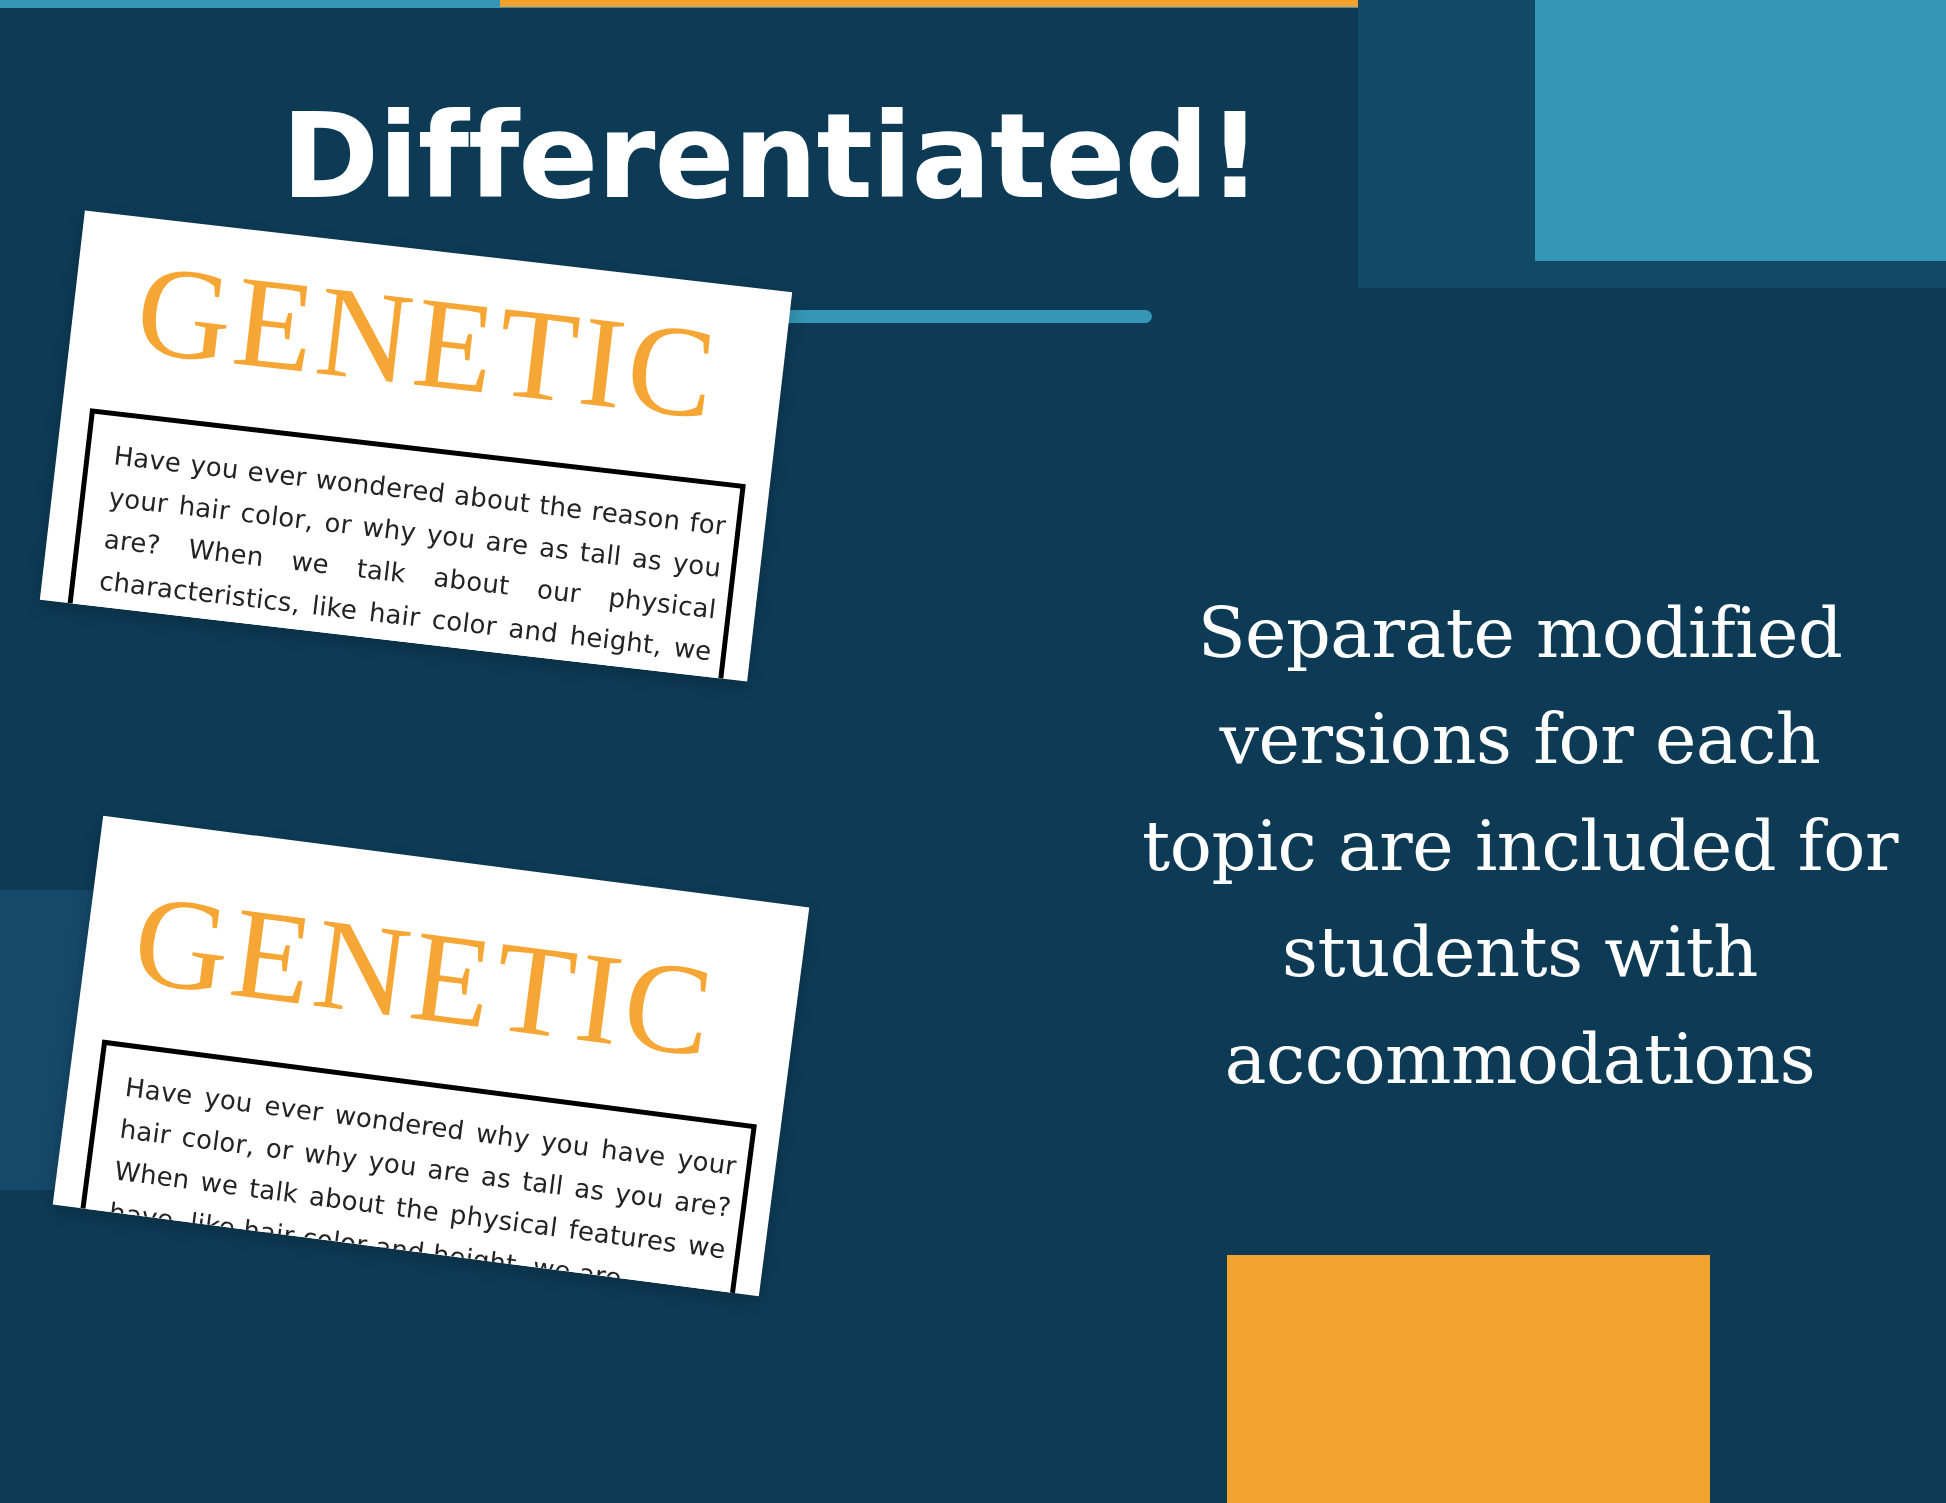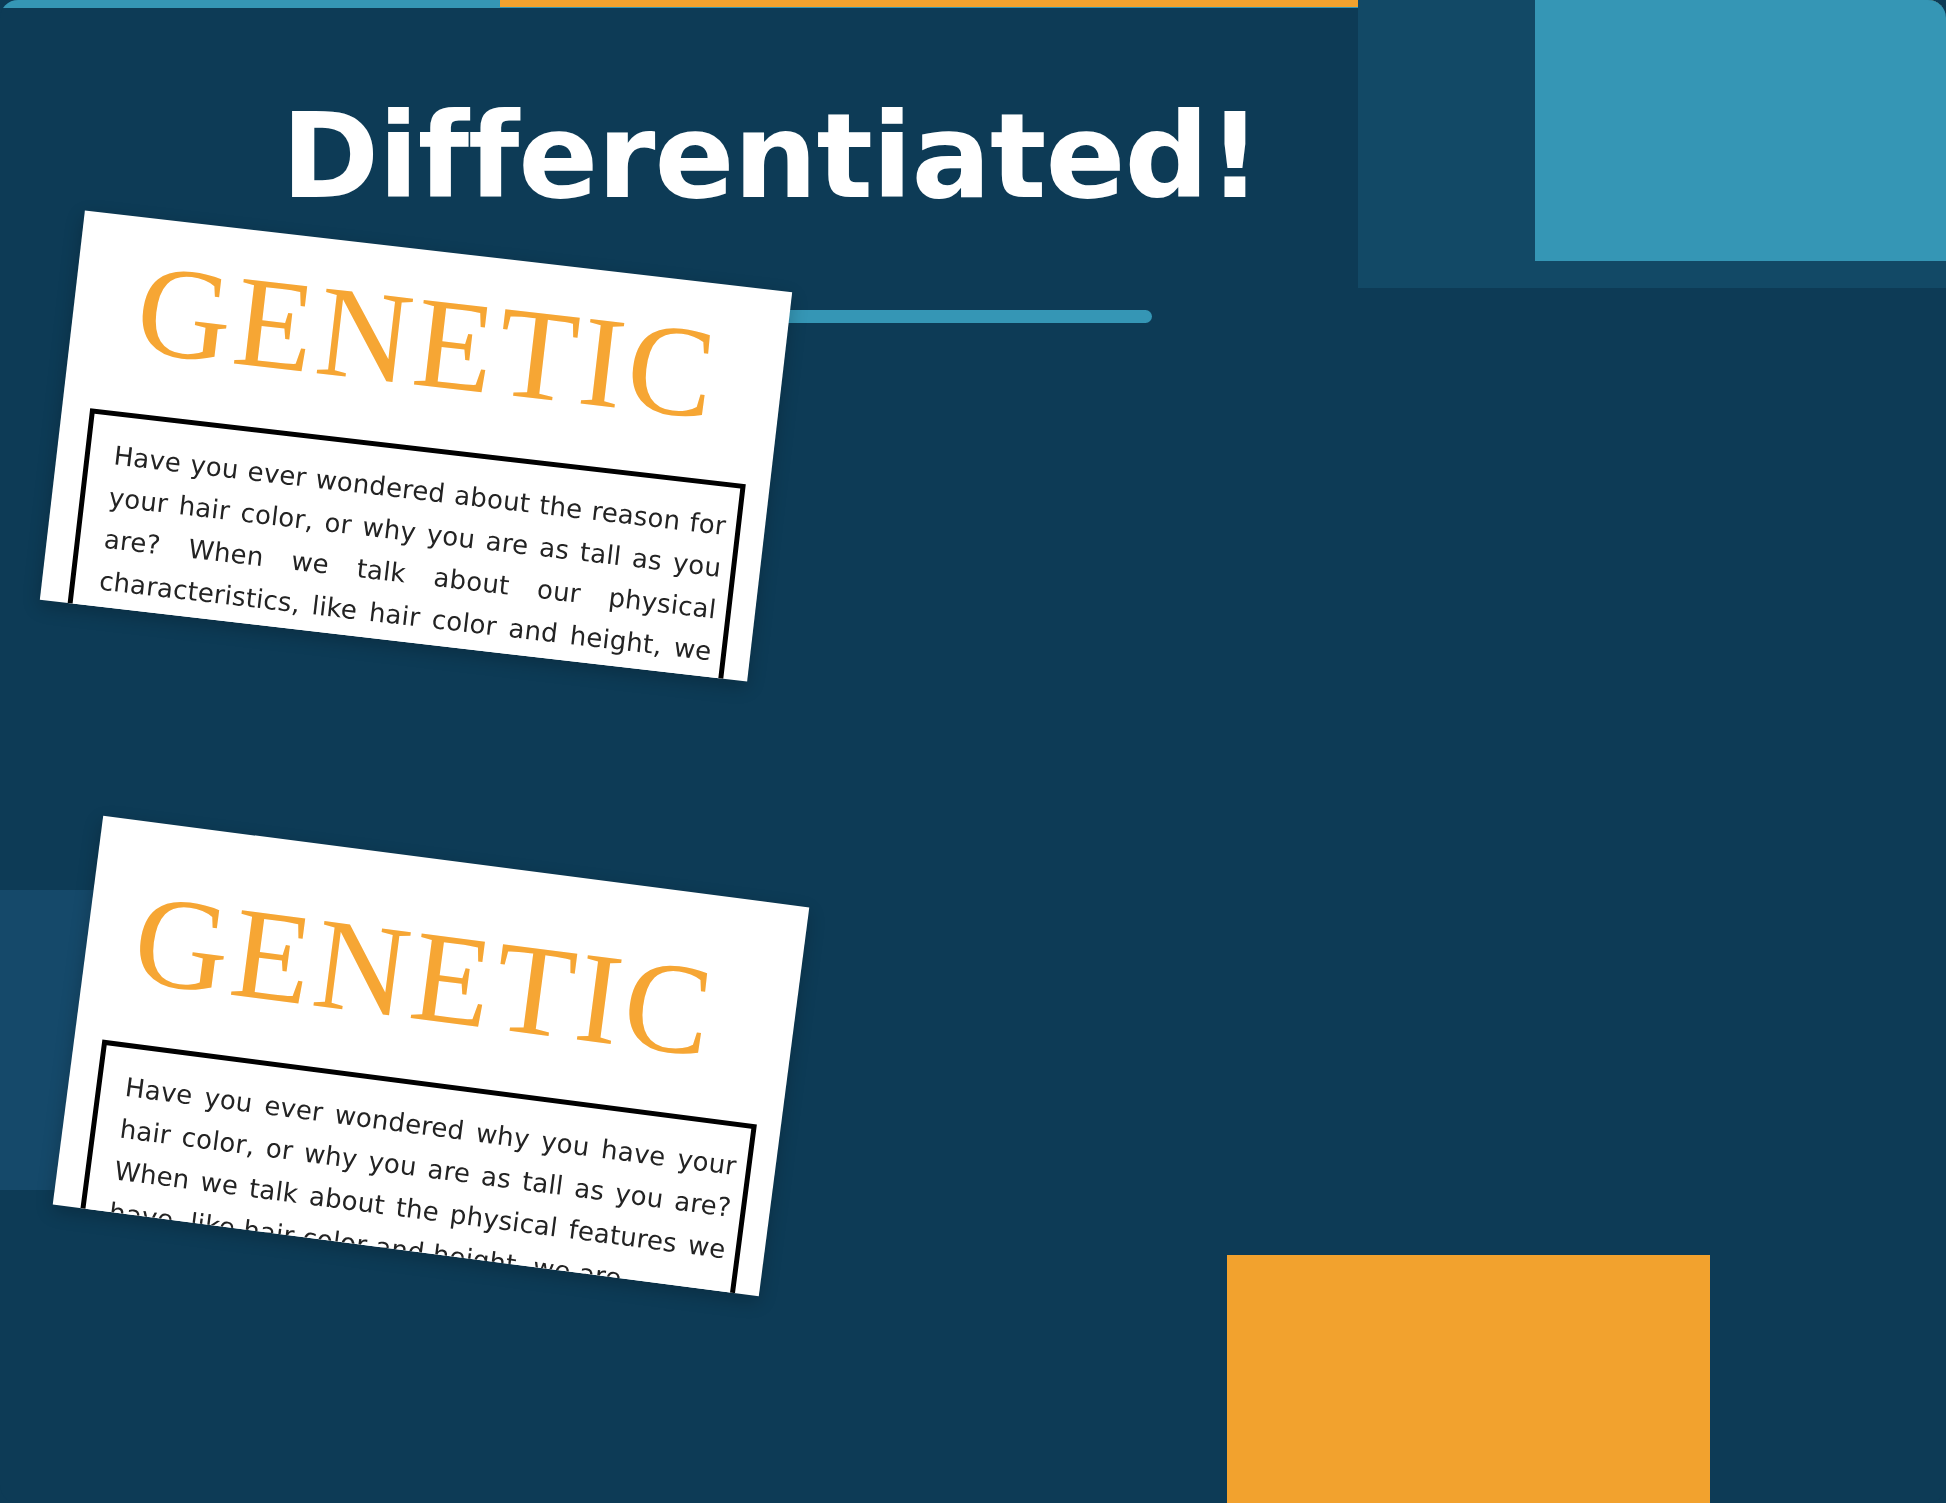--- a/index.html
+++ b/index.html
@@ -7,21 +7,20 @@
     padding: 0;
     background: #0d3b56;
   }
   #slide {
     position: relative;
     width: 1946px;
     height: 1503px;
     overflow: hidden;
     background: #0d3b56;
     font-family: "Liberation Sans", sans-serif;
-    border-radius: 18px;
   }
 
   
   .bg-top-teal-line {
     position: absolute;
     left: 0; top: 0;
     width: 1946px; height: 8px;
     background: #3596b5;
   }
   .bg-top-orange-strip {
@@ -162,20 +161,21 @@
   <div class="bg-top-teal-line"></div>
   <div class="bg-top-orange-strip"></div>
   <div class="bg-navy-light-tr"></div>
   <div class="bg-teal-tr"></div>
   <div class="bg-navy-light-bl"></div>
   <div class="bg-orange-br"></div>
 
   <div class="title">Differentiated!</div>
   <div class="title-underline"></div>
 
+  <div class="side-copy">Separate modified versions for each topic are included for students with accommodations</div>
 
   <div class="card card-1">
     <div class="card-heading">GENETIC</div>
     <div class="card-body-box">
       <div class="card-body-text">Have you ever wondered about the reason for your hair color, or why you are as tall as you are? When we talk about our physical characteristics, like hair color and height, we are discussing</div>
     </div>
   </div>
 
   <div class="card card-2">
     <div class="card-heading">GENETIC</div>

